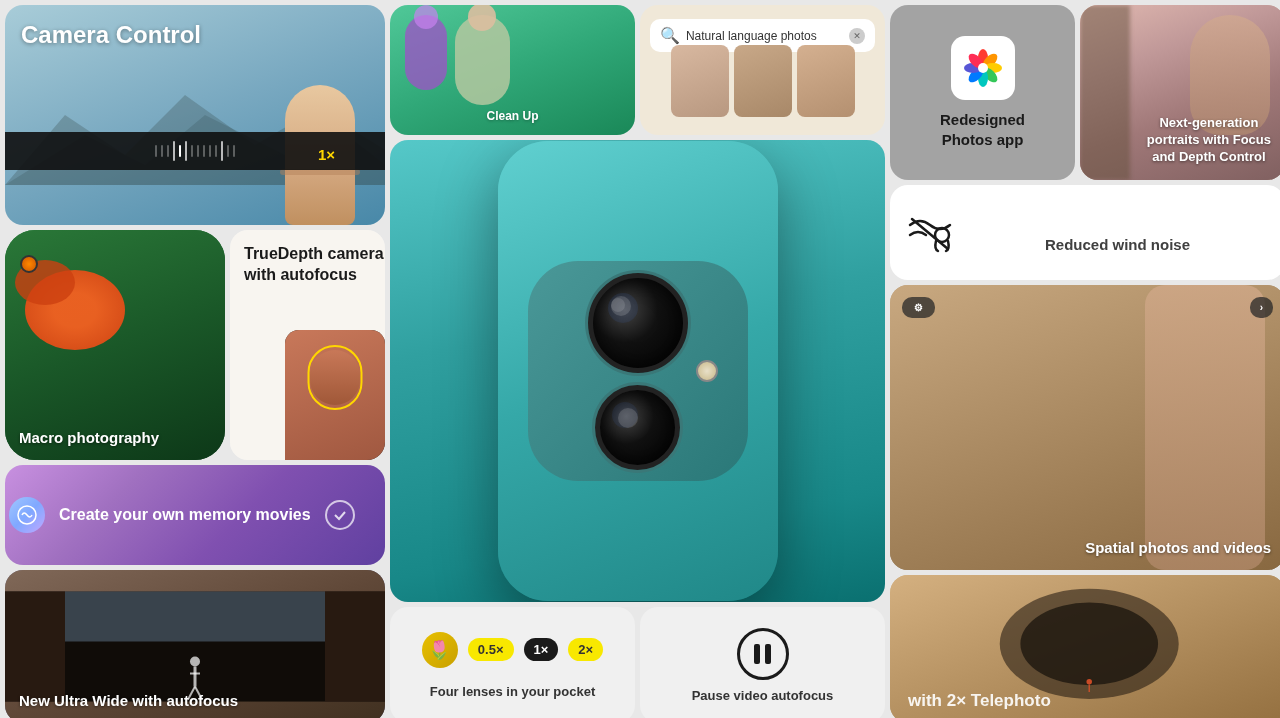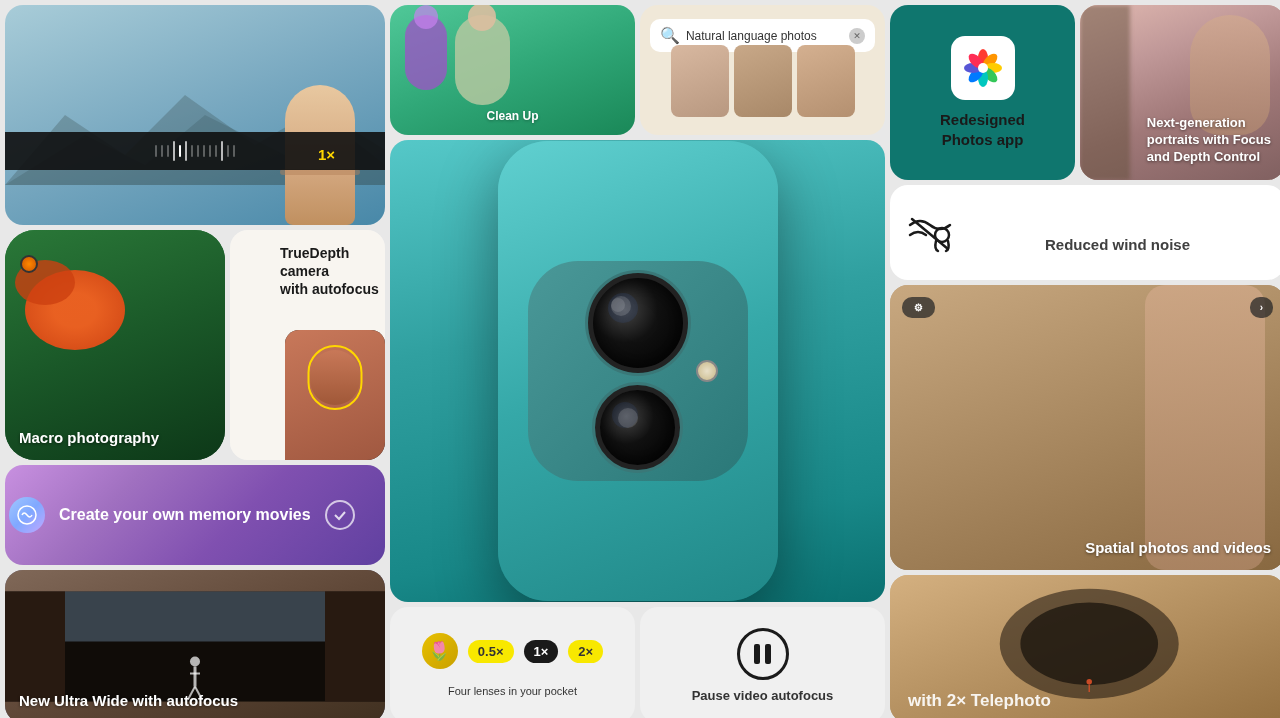--- a/index.html
+++ b/index.html
@@ -151,25 +151,24 @@
       border-radius: 18px;
       overflow: hidden;
       position: relative;
       background: #f0f0f0;
     }
     .truedepth-label {
       position: absolute;
       top: 14px;
       left: 14px;
       color: #1a1a1a;
-      font-size: 14px;
+      font-size: 16px;
       font-weight: 700;
       line-height: 1.3;
       z-index: 3;
-      margin-left: 36px;
     }
     .phone-mockup {
       position: absolute;
       bottom: 0;
       right: 0;
       width: 100px;
       height: 130px;
       background: #222;
       border-radius: 14px 14px 0 0;
       overflow: hidden;
@@ -397,22 +396,22 @@
       padding: 4px 10px;
       font-size: 13px;
       font-weight: 700;
       color: #333;
     }
     .lens-badge.active {
       background: #1a1a1a;
       color: white;
     }
     .lens-label {
-      font-size: 11px;
-      font-weight: 400;
+      font-size: 13px;
+      font-weight: 700;
       color: #333;
       margin-top: 8px;
     }
     .cc-pause {
       flex: 1;
       border-radius: 18px;
       background: #f0f0f0;
       display: flex;
       flex-direction: column;
       align-items: center;
@@ -447,42 +446,42 @@
 
     
     .rc-top-row {
       flex: 0 0 175px;
       display: flex;
       gap: 5px;
     }
     .rc-photos-app {
       flex: 0 0 185px;
       border-radius: 18px;
-      background: #0f766e;
+      background: #a3a3a3;
       display: flex;
       flex-direction: column;
       align-items: center;
       justify-content: center;
       gap: 10px;
     }
     .rc-portrait {
       flex: 1;
       border-radius: 18px;
       overflow: hidden;
       position: relative;
       background: linear-gradient(160deg, #e0c0b0 0%, #c0a090 50%, #a08070 100%);
     }
     .rc-portrait .label {
       position: absolute;
       bottom: 14px;
       right: 14px;
       color: white;
       font-size: 13px;
       font-weight: 700;
-      text-align: left;
+      text-align: center;
       line-height: 1.3;
       z-index: 3;
       text-shadow: 0 1px 3px rgba(0,0,0,0.5);
     }
     .rc-wind {
       flex: 0 0 95px;
       border-radius: 18px;
       background: white;
       display: flex;
       align-items: center;
@@ -549,20 +548,21 @@
     }
   </style>
 </head>
 <body>
 
 <div class="page-wrapper">
 
   <div class="left-col">
 
     <div class="lc-top card-camera-control">
+      <span class="cam-title">Camera Control</span>
 
       <svg class="mountain-svg" viewBox="0 0 380 100">
         <polygon points="0,100 60,30 120,70 180,10 250,60 310,25 380,80 380,100" fill="rgba(60,80,80,0.5)"></polygon>
         <polygon points="0,100 80,50 140,80 200,30 280,70 340,40 380,65 380,100" fill="rgba(40,60,60,0.4)"></polygon>
       </svg>
 
       <div style="position:absolute;bottom:0;right:20px;width:120px;height:160px;z-index:2;">
         <div style="position:absolute;bottom:0;right:10px;width:70px;height:140px;background:linear-gradient(180deg,#e8c8a0 0%,#d4a880 60%,#c09060 100%);border-radius:35px 35px 8px 8px;"></div>
         <div style="position:absolute;bottom:50px;right:5px;width:80px;height:6px;background:rgba(180,130,90,0.5);border-radius:3px;"></div>
       </div>

